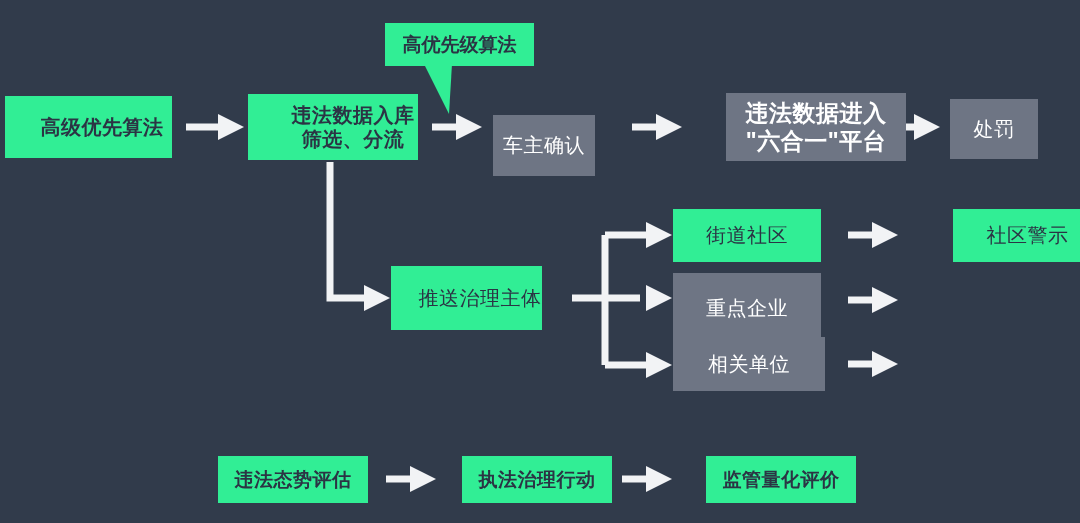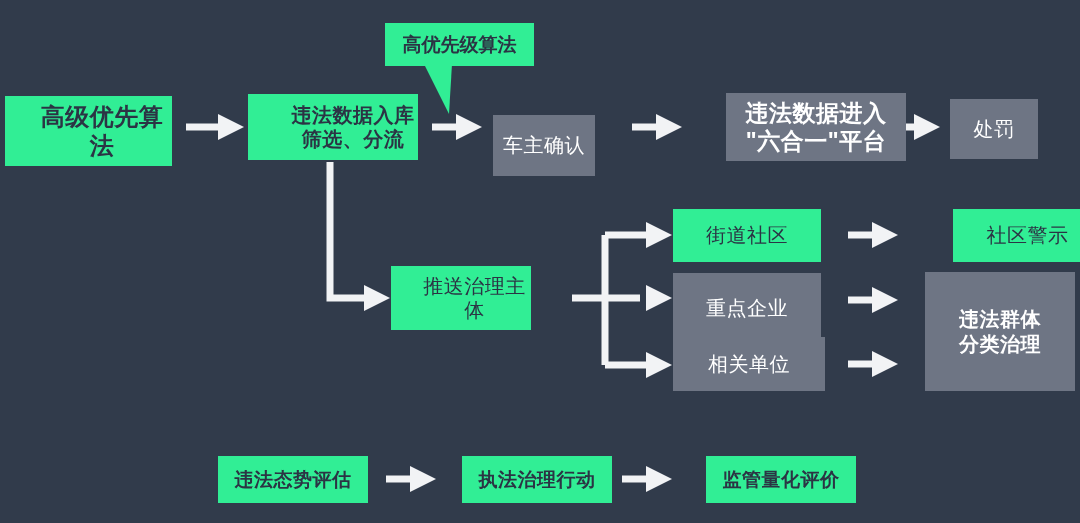--- a/index.html
+++ b/index.html
@@ -129,44 +129,42 @@
     <g>
       <line class="arrow-shaft" x1="622" y1="479" x2="648" y2="479"></line>
       <polygon class="arrow-head" points="646,466 672,479 646,492"></polygon>
     </g>
 
     <polygon class="tail" points="424,64 452,64 449,114"></polygon>
   </svg>
 
   <div class="callout" style="left:385px;top:23px;width:149px;height:43px;font-size:19px;">高优先级算法</div>
 
-  <div class="node green" style="left:5px;top:96px;width:167px;height:70px;font-size:24px;padding-left:27px;">高级优先算法</div>
+  <div class="node green" style="left:5px;top:96px;width:167px;height:62px;font-size:20px;padding-left:27px;">高级优先算法</div>
 
   <div class="node green" style="left:248px;top:94px;width:170px;height:66px;font-size:20px;padding-left:40px;">违法数据入库
 筛选、分流</div>
 
   <div class="node gray plain" style="left:493px;top:98px;width:102px;height:61px;font-size:20px;margin-top:17px;">车主确认</div>
 
   <div class="node gray" style="left:694px;top:93px;width:180px;height:68px;font-size:23px;margin-left:32px;">违法数据进入
 "六合一"平台</div>
 
   <div class="node gray plain" style="left:950px;top:99px;width:88px;height:60px;font-size:20px;">处罚</div>
 
-  <div class="node green plain" style="left:391px;top:266px;width:140px;height:64px;font-size:20px;padding-left:27px;">推送治理主体</div>
+  <div class="node green plain" style="left:391px;top:266px;width:151px;height:64px;font-size:20px;padding-left:27px;">推送治理主体</div>
 
   <div class="node green plain" style="left:673px;top:209px;width:148px;height:53px;font-size:20px;">街道社区</div>
 
   <div class="node gray plain" style="left:673px;top:273px;width:148px;height:70px;font-size:20px;">重点企业</div>
 
   <div class="node gray plain" style="left:673px;top:337px;width:152px;height:54px;font-size:20px;">相关单位</div>
 
   <div class="node green plain" style="left:925px;top:209px;width:149px;height:53px;font-size:20px;margin-left:28px;">社区警示</div>
 
-  <div class="node gray" style="left:925px;top:272px;width:150px;height:119px;font-size:20px;">违法群体
-分类治理</div>
 
   <div class="node green" style="left:218px;top:456px;width:150px;height:47px;font-size:19px;">违法态势评估</div>
 
   <div class="node green" style="left:462px;top:456px;width:150px;height:47px;font-size:19px;">执法治理行动</div>
 
   <div class="node green" style="left:706px;top:456px;width:150px;height:47px;font-size:19px;">监管量化评价</div>
 
 </div>
 
 </body></html>

